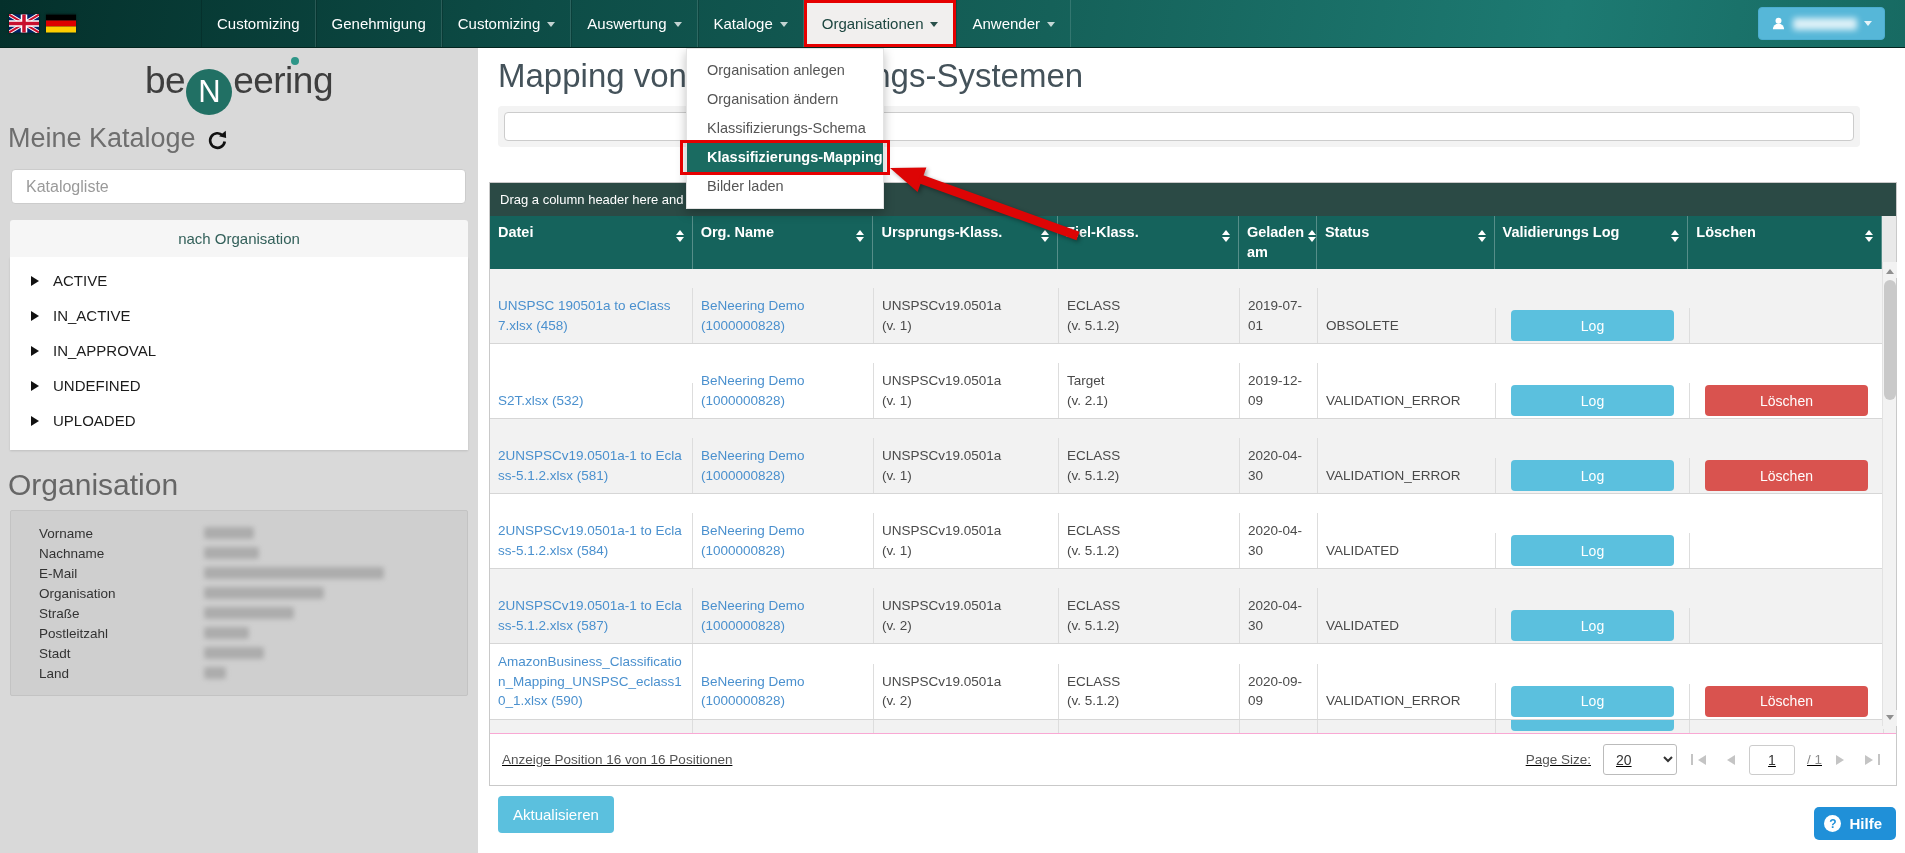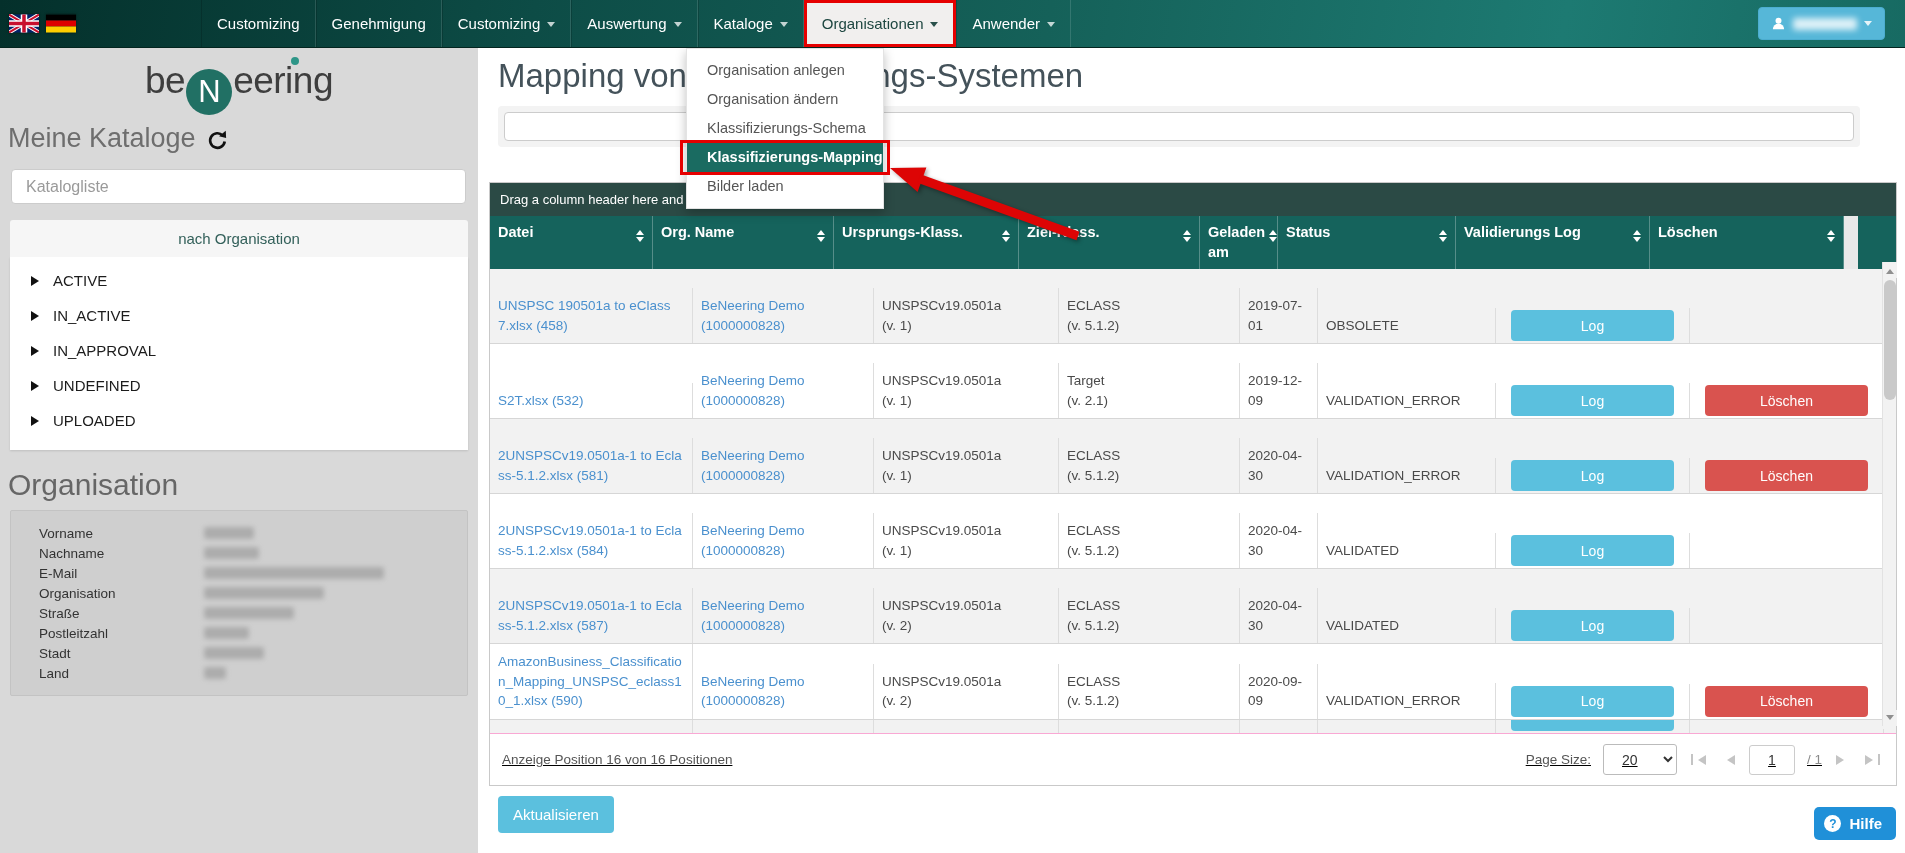--- a/index.html
+++ b/index.html
@@ -88,21 +88,21 @@
   .vs-up { top:0; } .vs-dn { bottom:0; }
   .vs-up i { width:0;height:0;border:4px solid transparent;border-bottom:5px solid #8f8f8f; display:block; margin-bottom:2px;}
   .vs-dn i { width:0;height:0;border:4px solid transparent;border-top:5px solid #8f8f8f; display:block; margin-top:2px;}
   .vs-thumb { position:absolute; left:1px; top:18px; width:12px; height:120px; background:#c9c9c9; border-radius:6px; cursor:grab; }
 
   .grid-footer { height:52px; background:#fff; border-top:1px solid #f9a8d4; display:flex; align-items:center;text-decoration:underline; }
   .rows-info { margin-left:12px; font-size:13.5px; color:#555; flex:1; }
   .pager-zone { display:flex; align-items:center; gap:12px; margin-right:14px; }
   .ps-label { font-size:13.5px; color:#555; }
   .ps-select { width:74px; height:31px; border:1px solid #bbb; border-radius:3px; font-size:14px; color:#333;
-    padding:0 14px; background:#fff; font-family:inherit; }
+    padding:0 8px; background:#fff; font-family:inherit; }
   .pg { display:flex; align-items:center; cursor:pointer; padding:2px; }
   .tri-l { width:0;height:0;border:5px solid transparent;border-right:8px solid #c4c4c4; }
   .tri-r { width:0;height:0;border:5px solid transparent;border-left:8px solid #c4c4c4; }
   .pg-bar { width:2px; height:11px; background:#c4c4c4; }
   .pg-input { width:46px; height:30px; border:1px solid #ccc; border-radius:3px; text-align:center; font-size:14px; font-family:inherit; color:#333; }
   .pg-total { font-size:13.5px; color:#8a8a8a; }
 
   .btn-refresh { position:absolute; left:20px; top:748px; background:#5bc0de; border:none; border-radius:4px;
     color:#fff; font-size:15px; padding:10px 15px; cursor:pointer; font-family:inherit; }
 
@@ -258,21 +258,21 @@
 
   <main class="main">
     <h1 class="page-title">Mapping von Klassifizierungs-Systemen</h1>
     <div class="search-wrap">
       <input class="search-input" value="" style="">
     </div>
 
     <div class="grid">
       <div class="group-bar">Drag a column header here and drop it to group by that column</div>
       <div class="thead" id="thead">
-          <div class="th" style="width: 163px; justify-content: flex-end;">
+          <div class="th" style="width: 203px; justify-content: flex-end;">
             <span class="th-label">Datei</span>
             <span class="sort">
               <i class="s-up"></i>
               <i class="s-dn"></i>
             </span>
           </div>
           <div class="th" style="width: 181px;">
             <span class="th-label">Org. Name</span>
             <span class="sort">
               <i class="s-up"></i>

